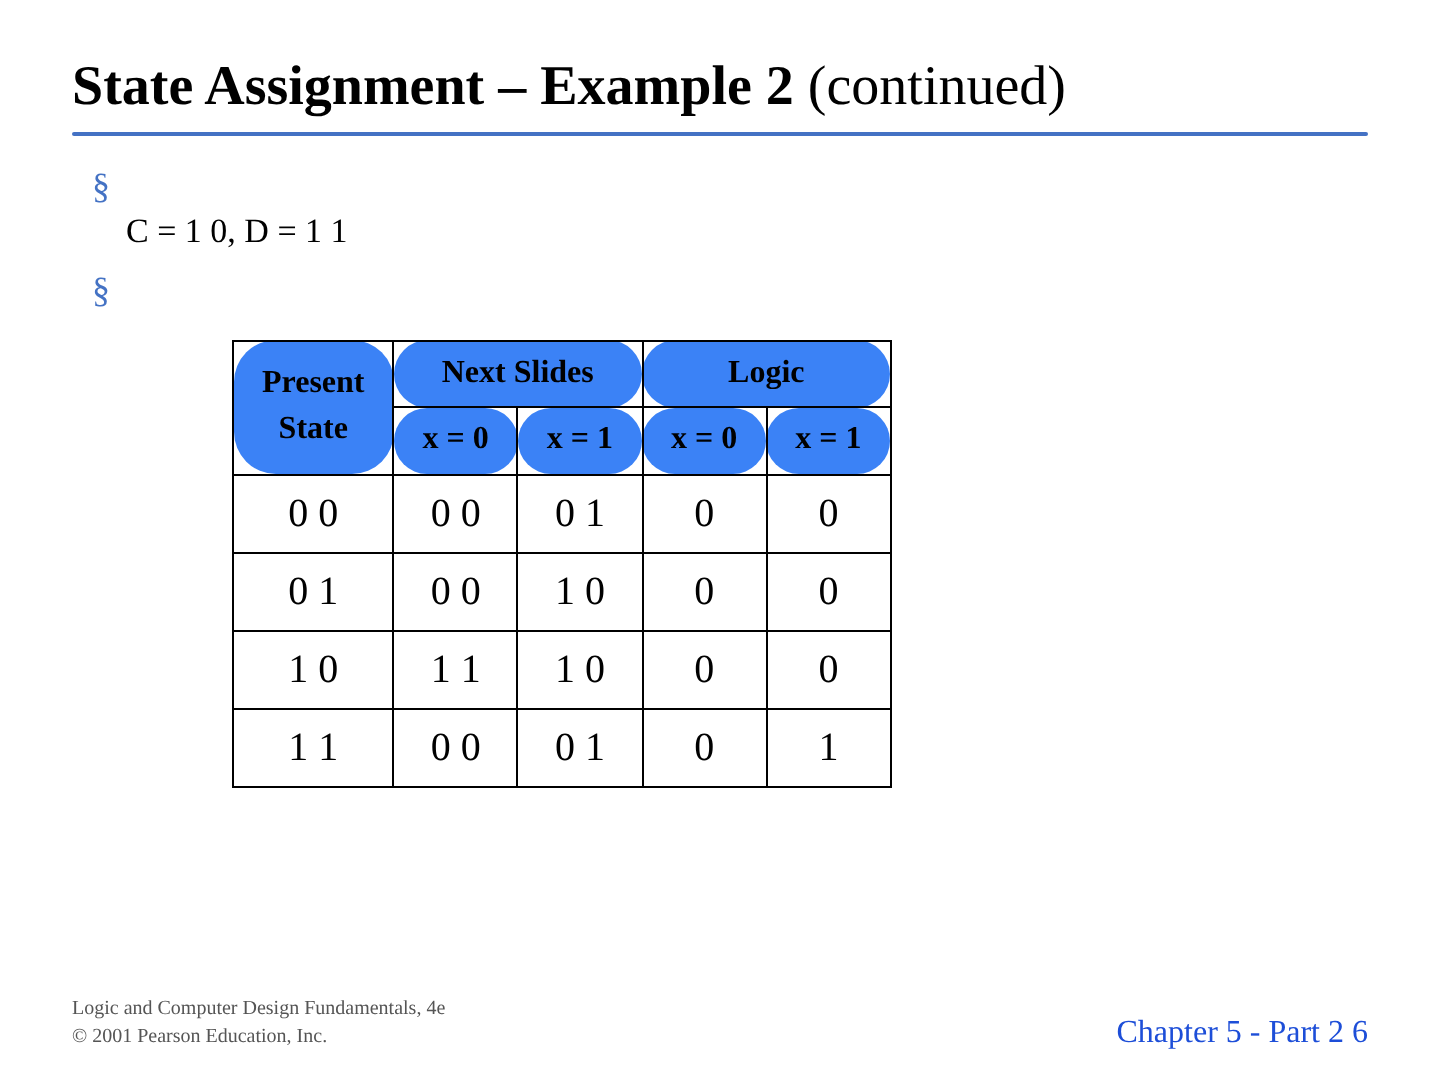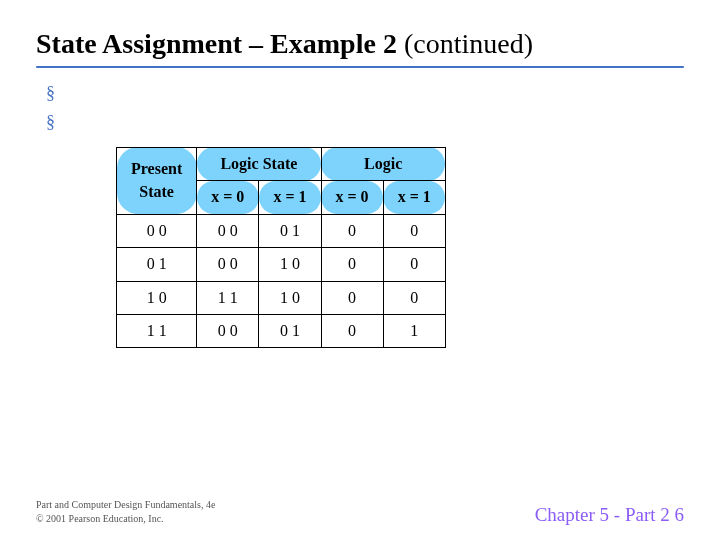--- a/index.html
+++ b/index.html
@@ -79,21 +79,21 @@
     th, td {
       border: 1px solid #000000;
       padding: 5px 14px;
       text-align: center;
       vertical-align: middle;
       line-height: 1.4;
     }
 
     .header-row th {
       font-weight: bold;
-      background: #7dd3fc;
+      background: #3b82f6;
     }
 
     .col-present {
       min-width: 80px;
     }
 
     .col-next-x0 {
       min-width: 50px;
     }
 
@@ -119,57 +119,58 @@
       left: 36px;
       font-size: 10px;
       color: #555555;
       line-height: 1.4;
     }
 
     .footer-right {
       position: absolute;
       bottom: 14px;
       right: 36px;
-      font-size: 19px;
-      color: #8b5cf6;
+      font-size: 16px;
+      color: #1d4ed8;
     }
 
     .data-row td {
-      font-size: 16px;
+      font-size: 20px;
     }
   </style>
 </head>
 <body>
 
 <div class="slide">
 
   <div class="title">
     <span>State Assignment – Example 2</span><span class="title-continued"> (continued)</span>
   </div>
 
   <hr class="divider">
 
   <ul class="bullets">
     <li class="bullet-item">
       <span class="bullet-symbol">§</span>
       <span class="bullet-text">
         <br>
+        <span>C = 1 0, D = 1 1</span>
       </span>
     </li>
     <li class="bullet-item">
       <span class="bullet-symbol">§</span>
     </li>
   </ul>
 
   <div class="table-container">
     <table>
       <thead>
         <tr class="header-row">
           <th rowspan="2" class="col-present group-header">Present<br>State</th>
-          <th colspan="2" class="group-header">Logic State</th>
+          <th colspan="2" class="group-header">Next Slides</th>
           <th colspan="2" class="group-header">Logic</th>
         </tr>
         <tr class="header-row">
           <th class="col-next-x0">x = 0</th>
           <th class="col-next-x1">x = 1</th>
           <th class="col-out-x0">x = 0</th>
           <th class="col-out-x1">x = 1</th>
         </tr>
       </thead>
       <tbody>
@@ -199,19 +200,19 @@
           <td>0 0</td>
           <td>0 1</td>
           <td>0</td>
           <td>1</td>
         </tr>
       </tbody>
     </table>
   </div>
 
   <div class="footer">
-    <div>Part and Computer Design Fundamentals, 4e</div>
+    <div>Logic and Computer Design Fundamentals, 4e</div>
     <div>© 2001 Pearson Education, Inc.</div>
   </div>
 
   <div class="footer-right">Chapter 5 - Part 2   6</div>
 
 </div>
 
 </body></html>

